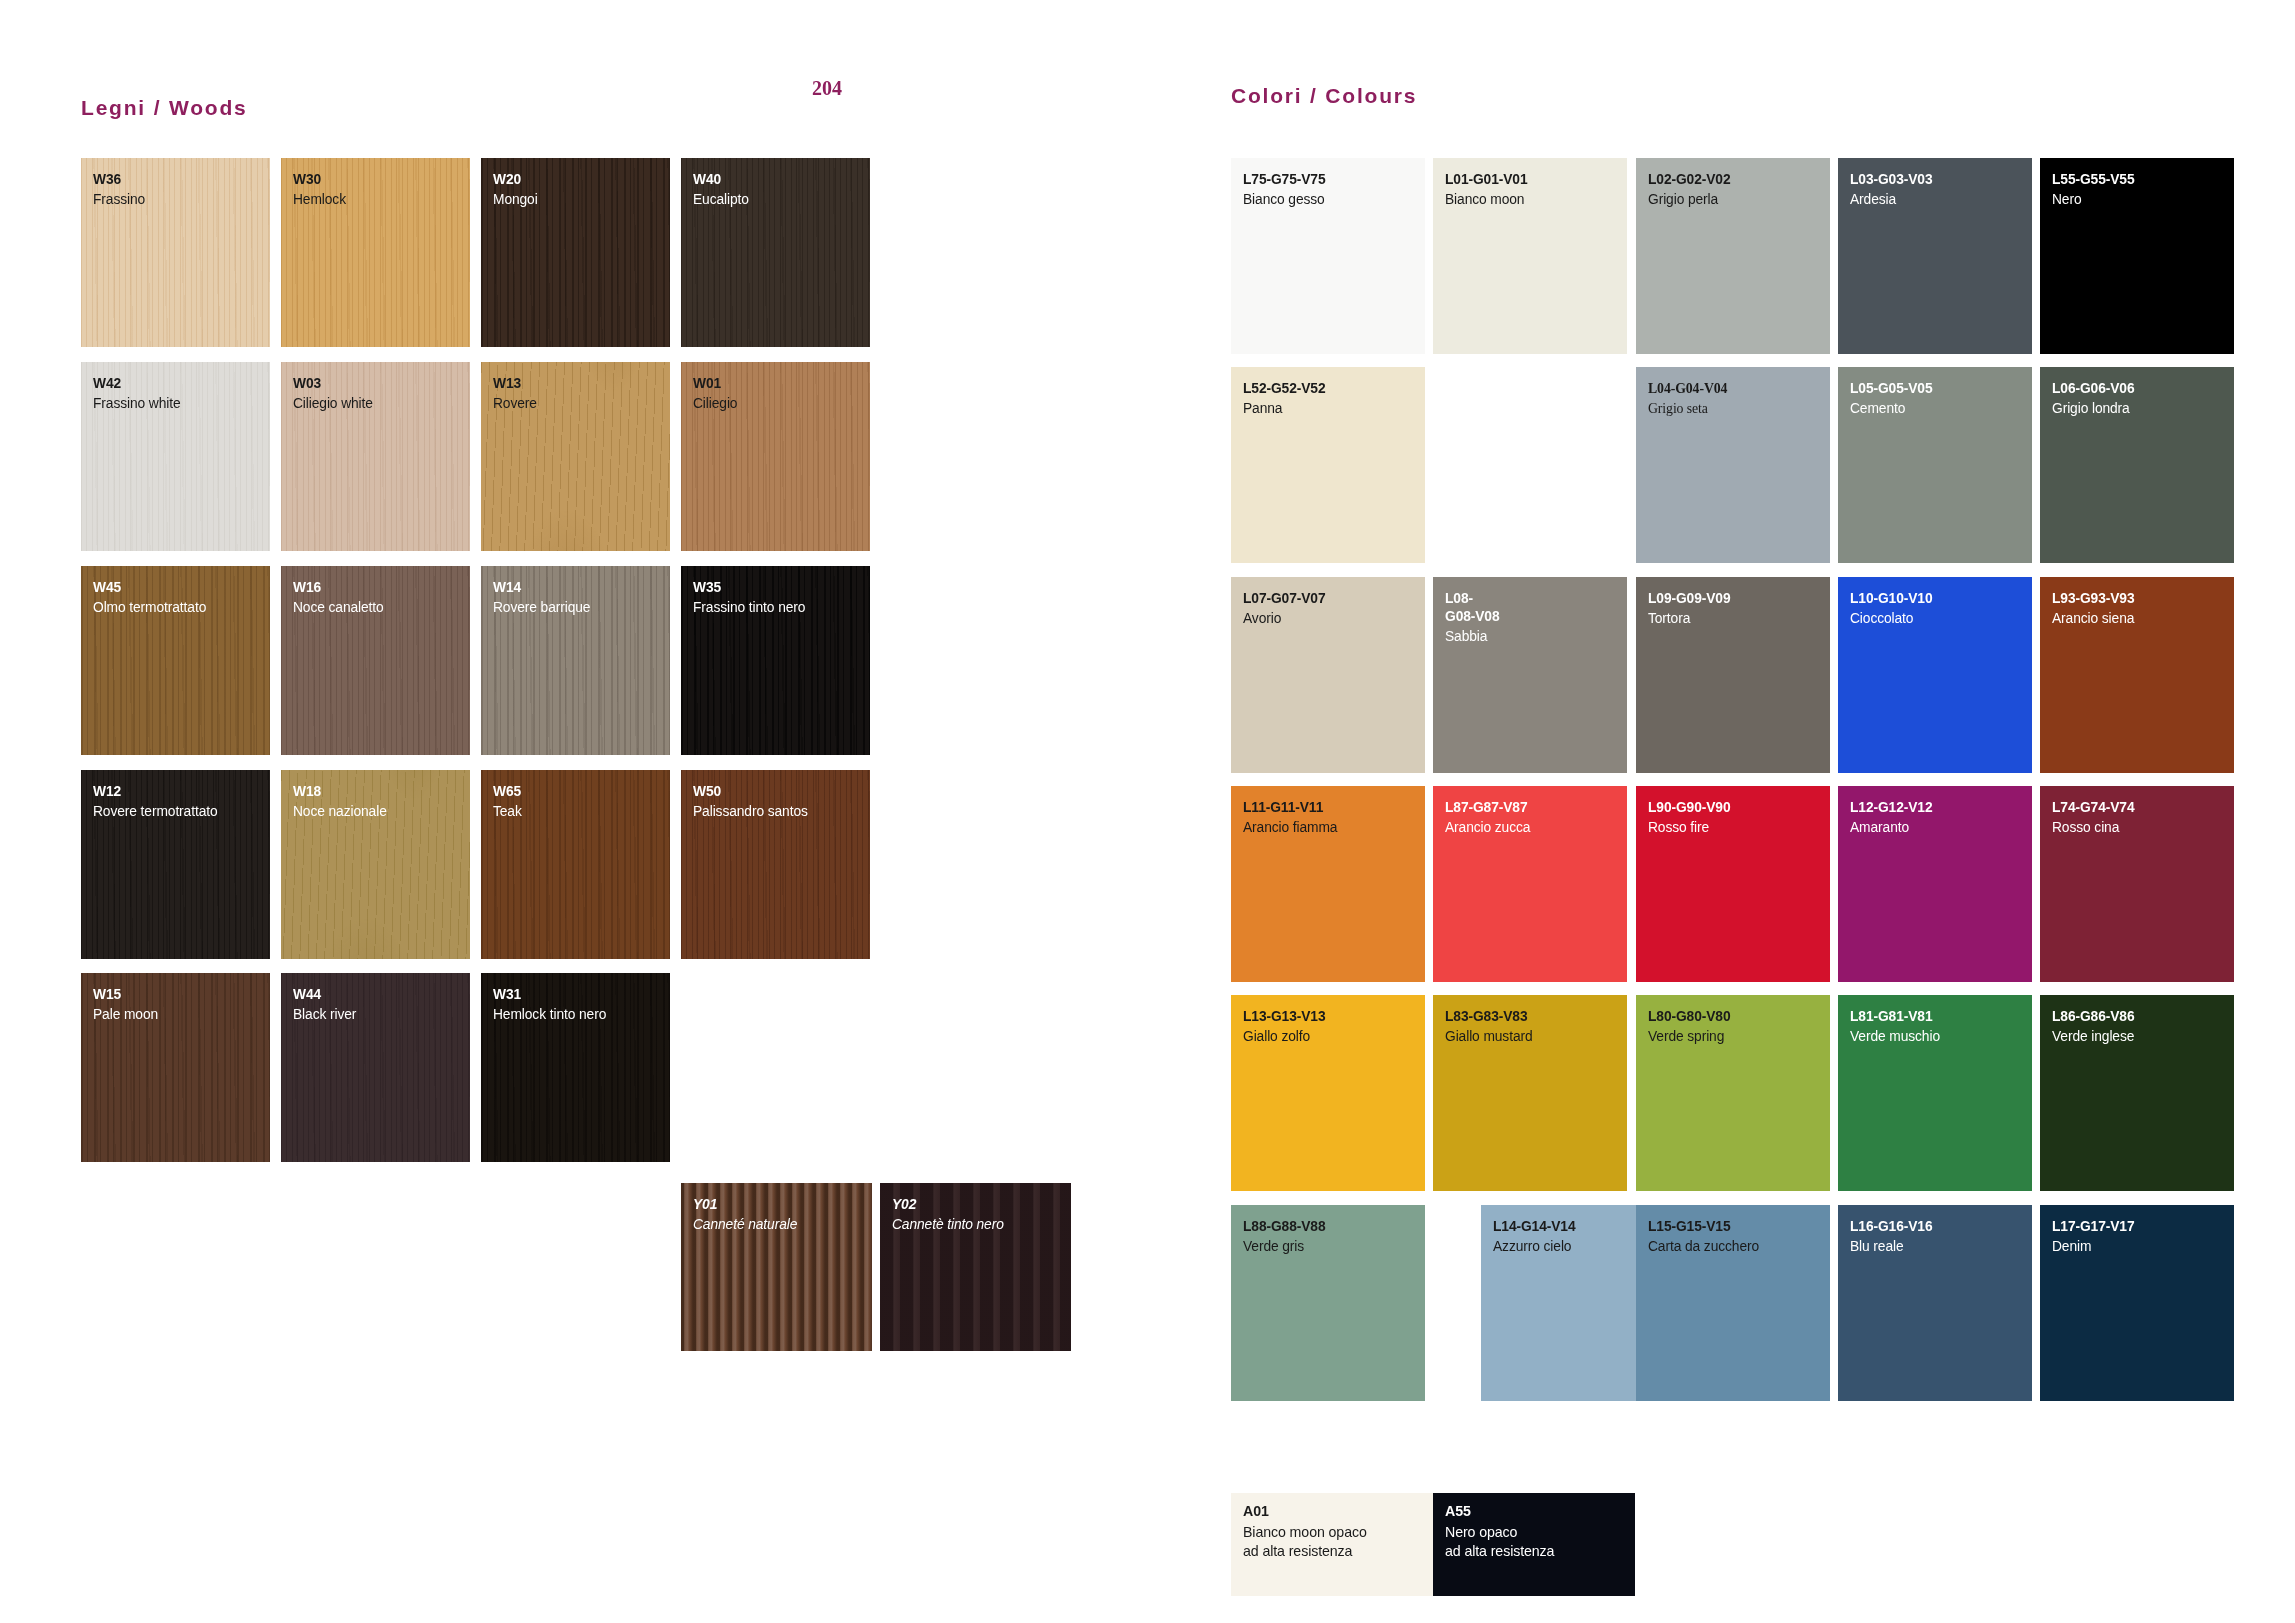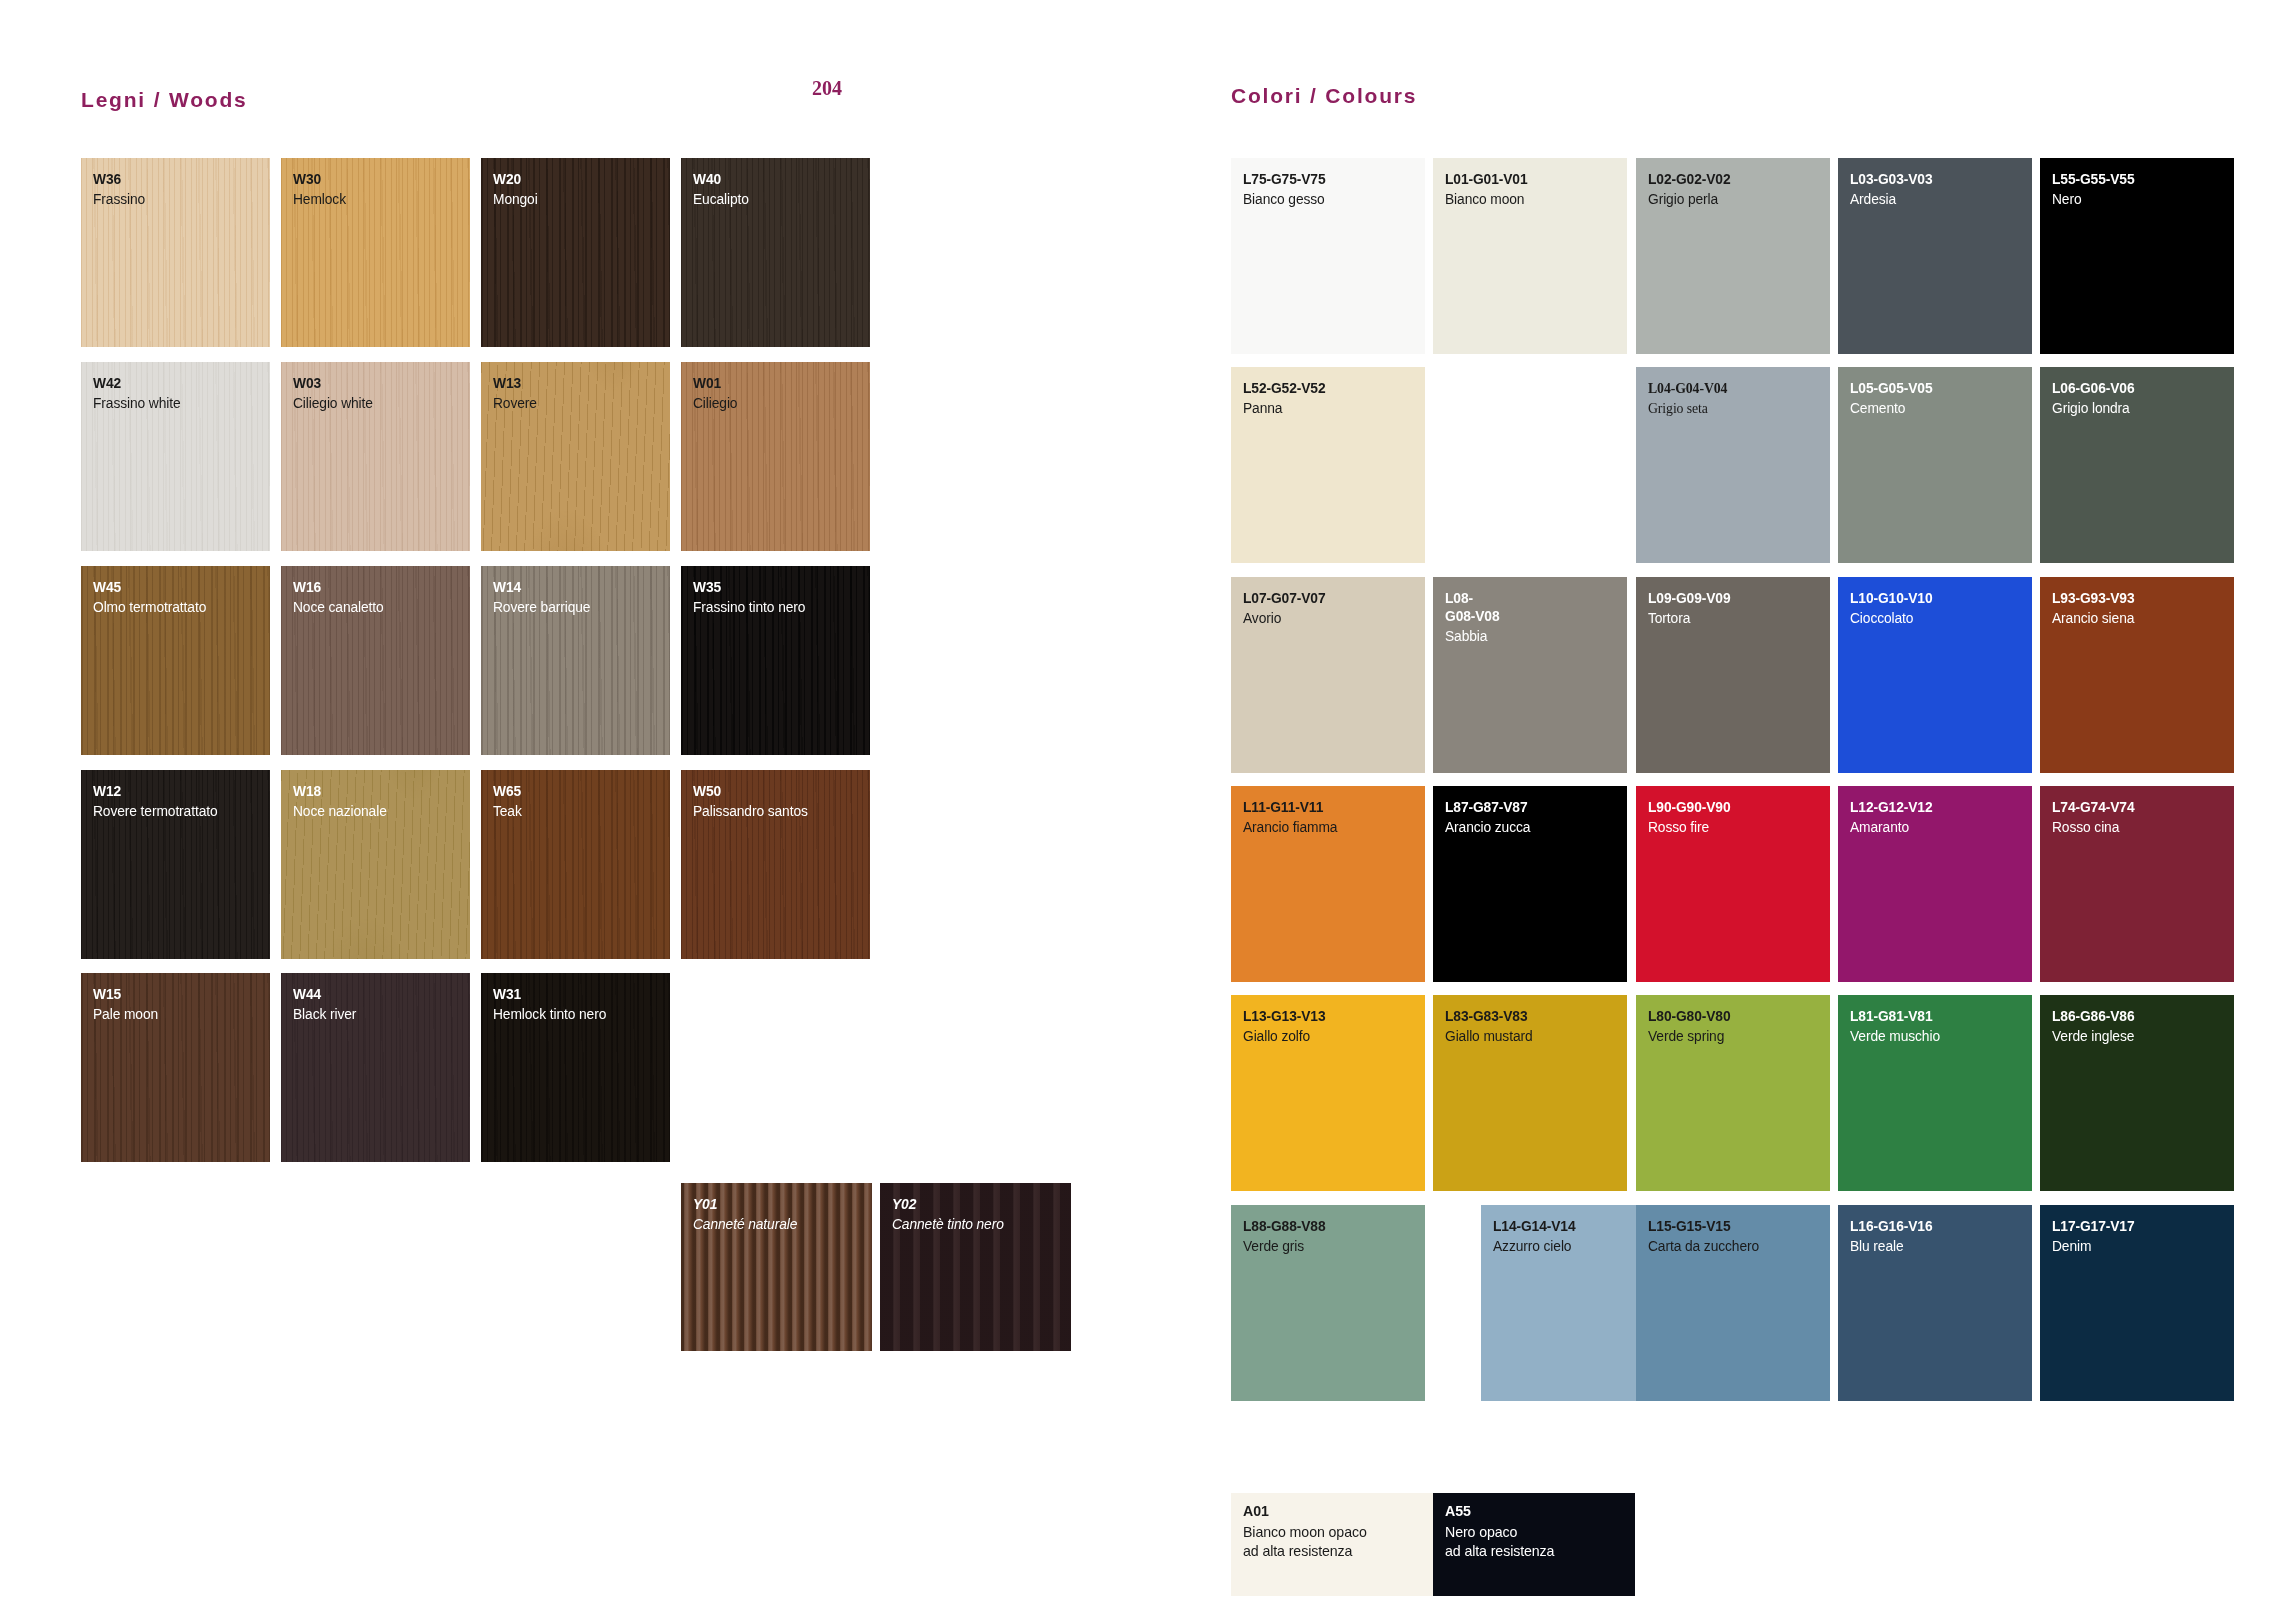--- a/index.html
+++ b/index.html
@@ -14,21 +14,21 @@
 
   
   .section-title {
     position: absolute;
     font-size: 21px;
     font-weight: 700;
     letter-spacing: 1.8px;
     color: #8E1F5E;
     white-space: nowrap;
   }
-  #woods-title  { left: 81px;  top: 88px; }
+  #woods-title  { left: 81px;  top: 96px; }
   #colours-title{ left: 1231px; top: 84px; }
 
   #page-number {
     position: absolute;
     left: 812px; top: 77px;
     font-family: "Liberation Serif", serif;
     font-size: 20px;
     font-weight: 700;
     color: #8E1F5E;
   }
@@ -396,21 +396,21 @@
           <span class="code">L93-G93-V93</span>
           <span class="name">Arancio siena</span>
         </div>
       </div>
       <div class="swatch csize c-col0 c-row3" style="background: rgb(226, 130, 43);">
         <div class="lbl txt-dark">
           <span class="code">L11-G11-V11</span>
           <span class="name">Arancio fiamma</span>
         </div>
       </div>
-      <div class="swatch csize c-col1 c-row3" style="background: #000000;">
+      <div class="swatch csize c-col1 c-row3" style="background: #ef4444;">
         <div class="lbl txt-light">
           <span class="code">L87-G87-V87</span>
           <span class="name">Arancio zucca</span>
         </div>
       </div>
       <div class="swatch csize c-col2 c-row3" style="background: rgb(211, 17, 44);">
         <div class="lbl txt-light">
           <span class="code">L90-G90-V90</span>
           <span class="name">Rosso fire</span>
         </div>

